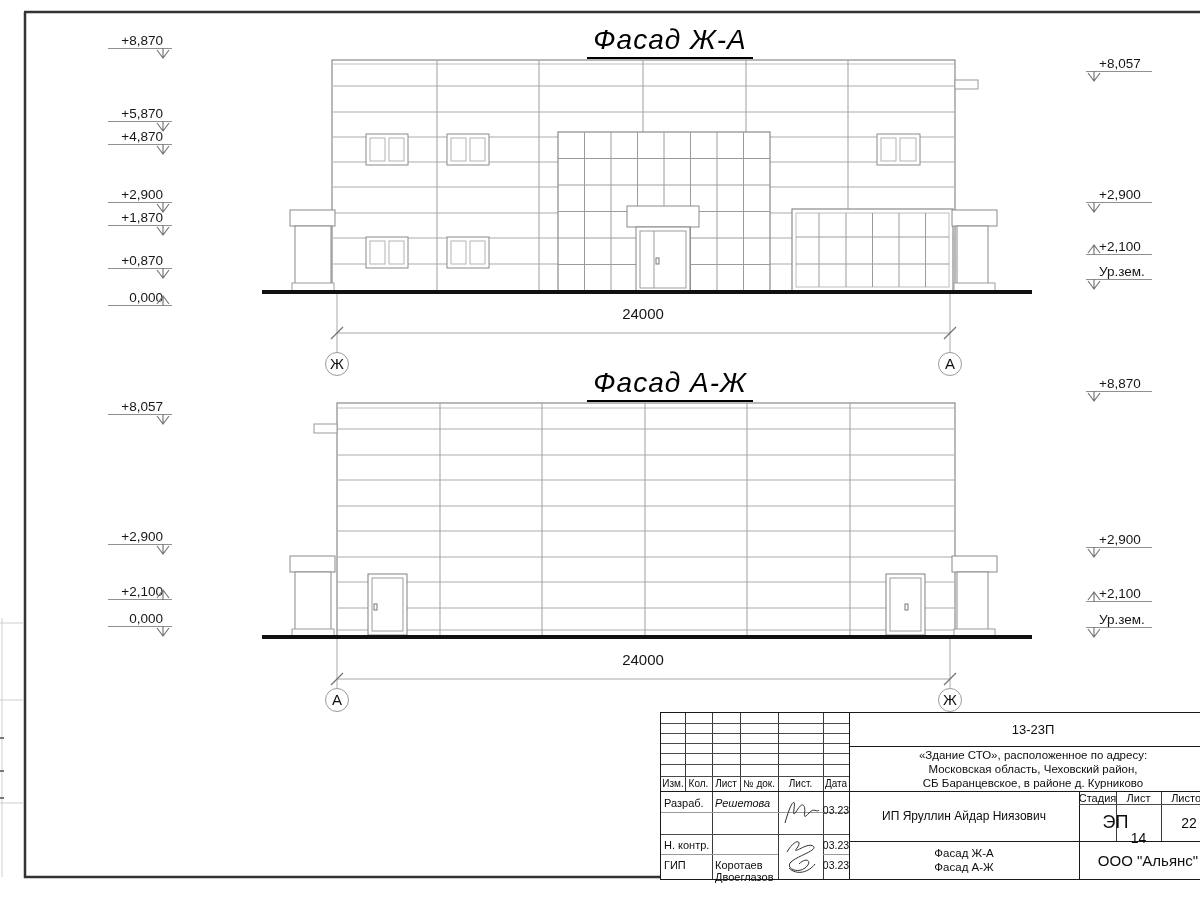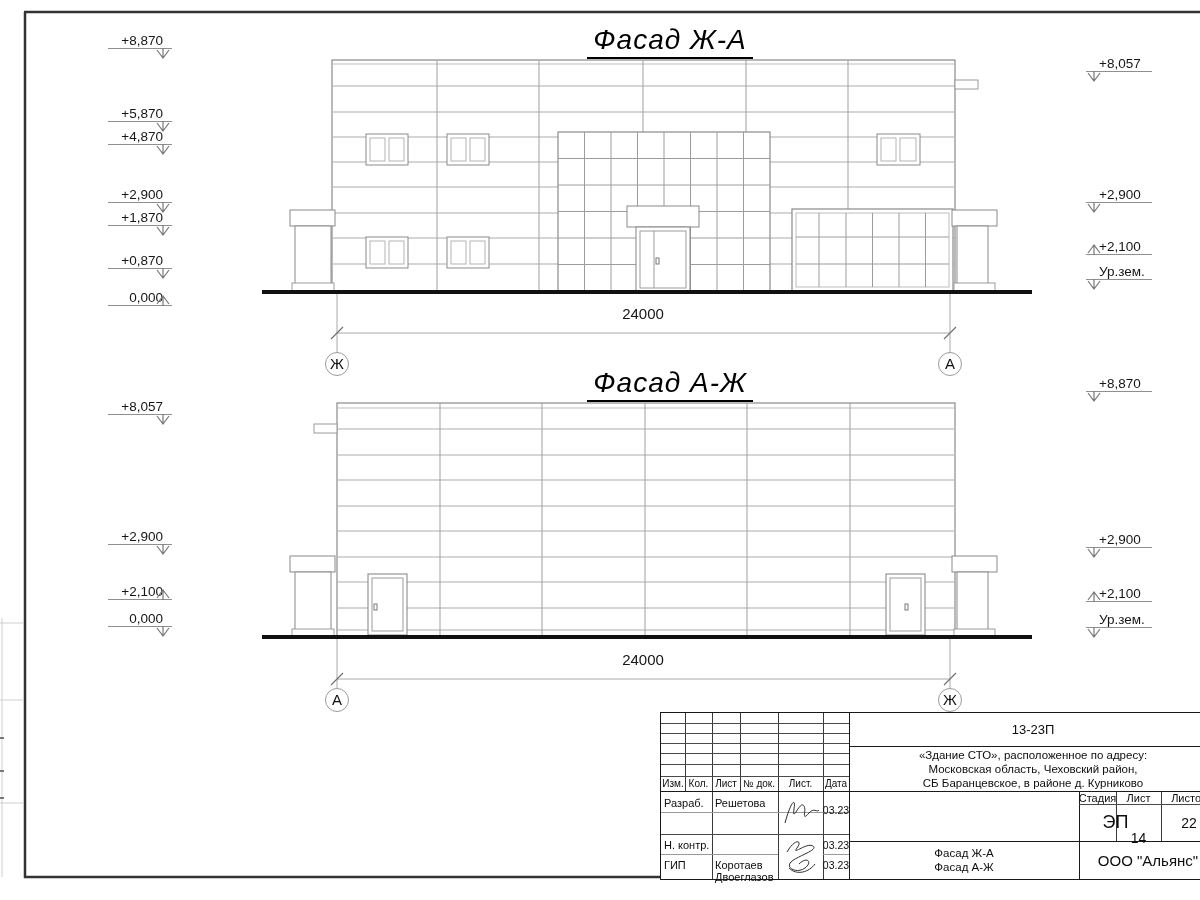--- a/index.html
+++ b/index.html
@@ -322,21 +322,21 @@
     <div class="hl major" style="left:188px;top:128px;width:368px;"></div>
 
     <div class="tc" style="left:0;top:63px;width:24px;height:15px;font-size:10px;">Изм.</div>
     <div class="tc" style="left:24px;top:63px;width:27px;height:15px;font-size:10px;">Кол.</div>
     <div class="tc" style="left:51px;top:63px;width:28px;height:15px;font-size:10px;">Лист</div>
     <div class="tc" style="left:79px;top:63px;width:38px;height:15px;font-size:10px;">№ док.</div>
     <div class="tc" style="left:117px;top:63px;width:45px;height:15px;font-size:10px;">Лист.</div>
     <div class="tc" style="left:162px;top:63px;width:26px;height:15px;font-size:10px;">Дата</div>
 
     <div class="tc tl" style="left:3px;top:81px;width:48px;height:18px;">Разраб.</div>
-    <div class="tc tl" style="left:54px;top:81px;width:62px;height:18px;">Решетова</div>
+    <div class="tc tl" style="left:54px;top:81px;width:62px;height:18px;font-style:italic;">Решетова</div>
     <div class="tc" style="left:162px;top:88px;width:26px;height:18px;font-size:10.5px;">03.23</div>
 
     <div class="tc tl" style="left:3px;top:122px;width:48px;height:19px;text-align:center;">Н. контр.</div>
     <div class="tc tl" style="left:54px;top:122px;width:62px;height:19px;margin-top:32px;">Двоеглазов</div>
     <div class="tc" style="left:162px;top:122px;width:26px;height:19px;font-size:10.5px;">03.23</div>
 
     <div class="tc tl" style="left:3px;top:142px;width:48px;height:19px;">ГИП</div>
     <div class="tc tl" style="left:54px;top:142px;width:62px;height:19px;">Коротаев</div>
     <div class="tc" style="left:162px;top:142px;width:26px;height:19px;font-size:10.5px;">03.23</div>
 
@@ -350,20 +350,21 @@
         <path d="M8 18 C16 4, 24 6, 18 14 C12 22, 28 8, 34 12 C40 16, 18 22, 12 28 C6 34, 18 40, 26 34 C34 28, 28 22, 20 30 M10 34 C18 42, 30 38, 36 30" fill="none"></path>
       </svg>
     </div>
 
     <div class="tc" style="left:188px;top:0;width:368px;height:33px;font-size:13px;">13-23П</div>
     <div class="tc col3" style="left:188px;top:33px;width:368px;height:45px;font-size:11.5px;">
       <span>«Здание СТО», расположенное по адресу:</span>
       <span>Московская область, Чеховский район,</span>
       <span>СБ Баранцевское, в районе д. Курниково</span>
     </div>
+    <div class="tc" style="left:188px;top:78px;width:230px;height:50px;font-size:12px;">ИП Яруллин Айдар Ниязович</div>
 
     <div class="tc" style="left:418px;top:78px;width:37px;height:13px;font-size:11px;">Стадия</div>
     <div class="tc" style="left:455px;top:78px;width:45px;height:13px;font-size:11px;">Лист</div>
     <div class="tc" style="left:500px;top:78px;width:56px;height:13px;font-size:11px;">Листов</div>
     <div class="tc" style="left:436px;top:91px;width:37px;height:37px;font-size:18px;">ЭП</div>
     <div class="tc" style="left:455px;top:106px;width:45px;height:37px;font-size:14px;">14</div>
     <div class="tc" style="left:500px;top:91px;width:56px;height:37px;font-size:14px;">22</div>
 
     <div class="tc col3" style="left:188px;top:128px;width:230px;height:38px;font-size:11.5px;">
       <span>Фасад Ж-А</span>

